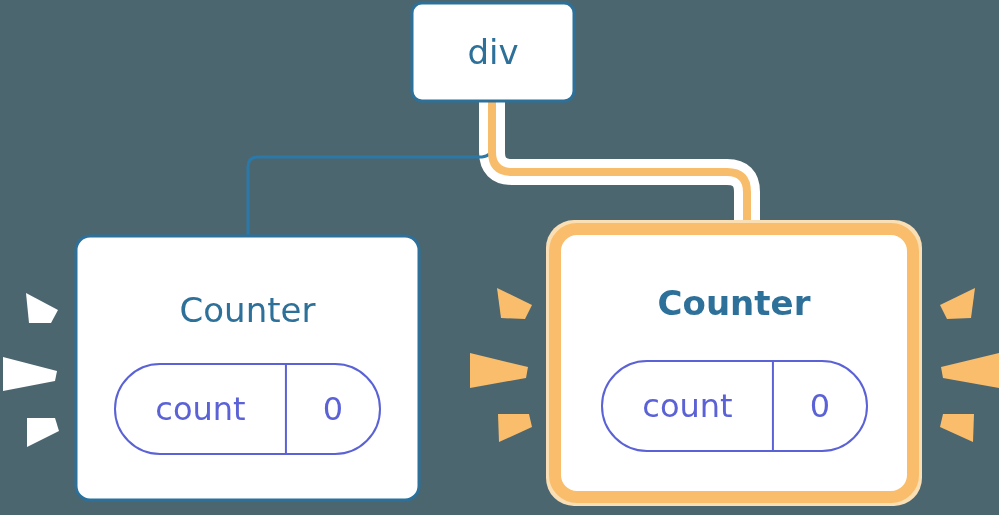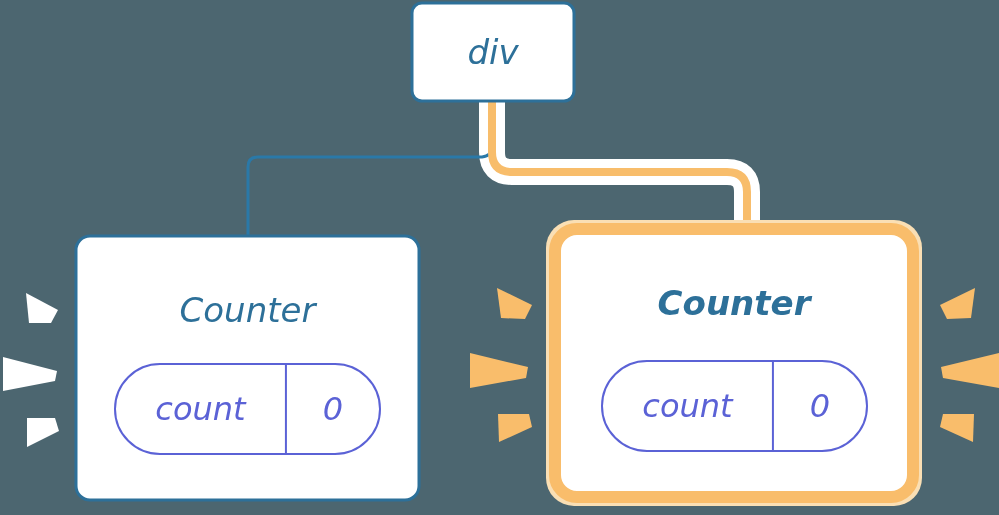--- a/index.html
+++ b/index.html
@@ -13,21 +13,20 @@
     height: 515px;
     overflow: hidden;
     font-family: "DejaVu Sans", sans-serif;
     position: relative;
   }
   #stage {
     position: absolute;
     left: 0; top: 0;
     width: 999px;
     height: 515px;
-    font-style: italic;
   }
   #stage svg {
     display: block;
     width: 999px;
     height: 515px;
   }
 </style>
 </head>
 <body>
 

